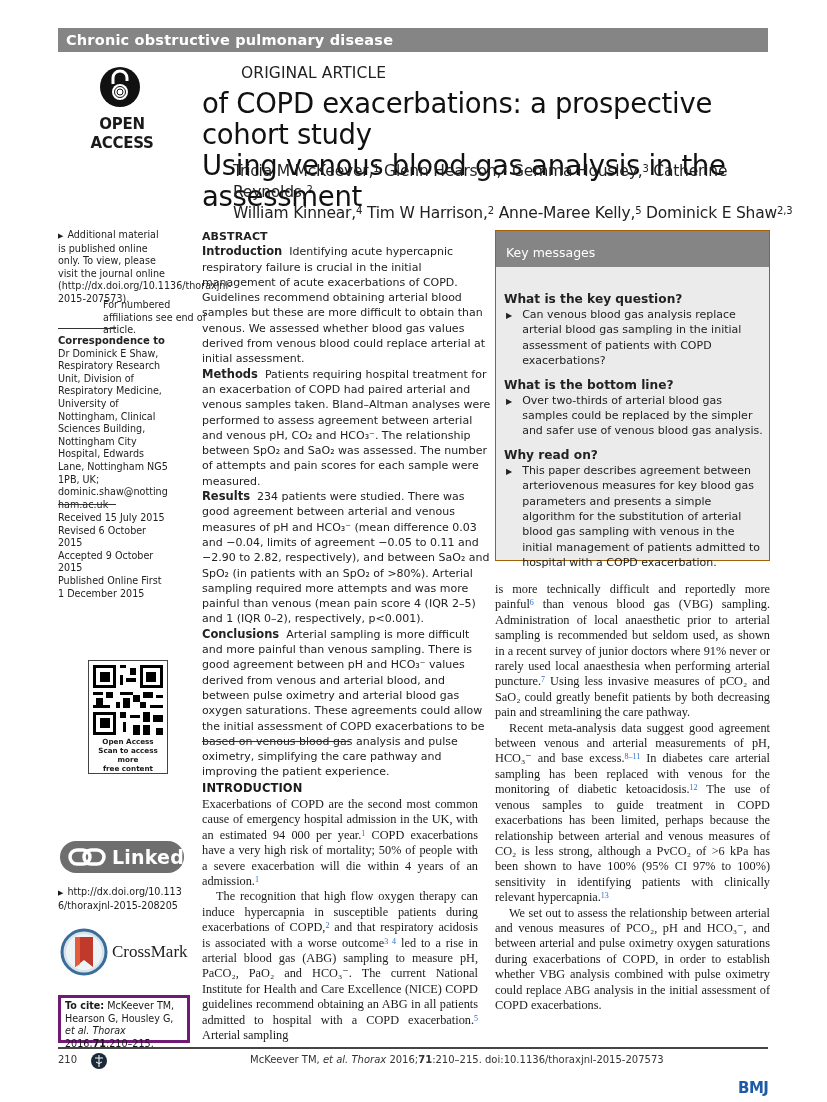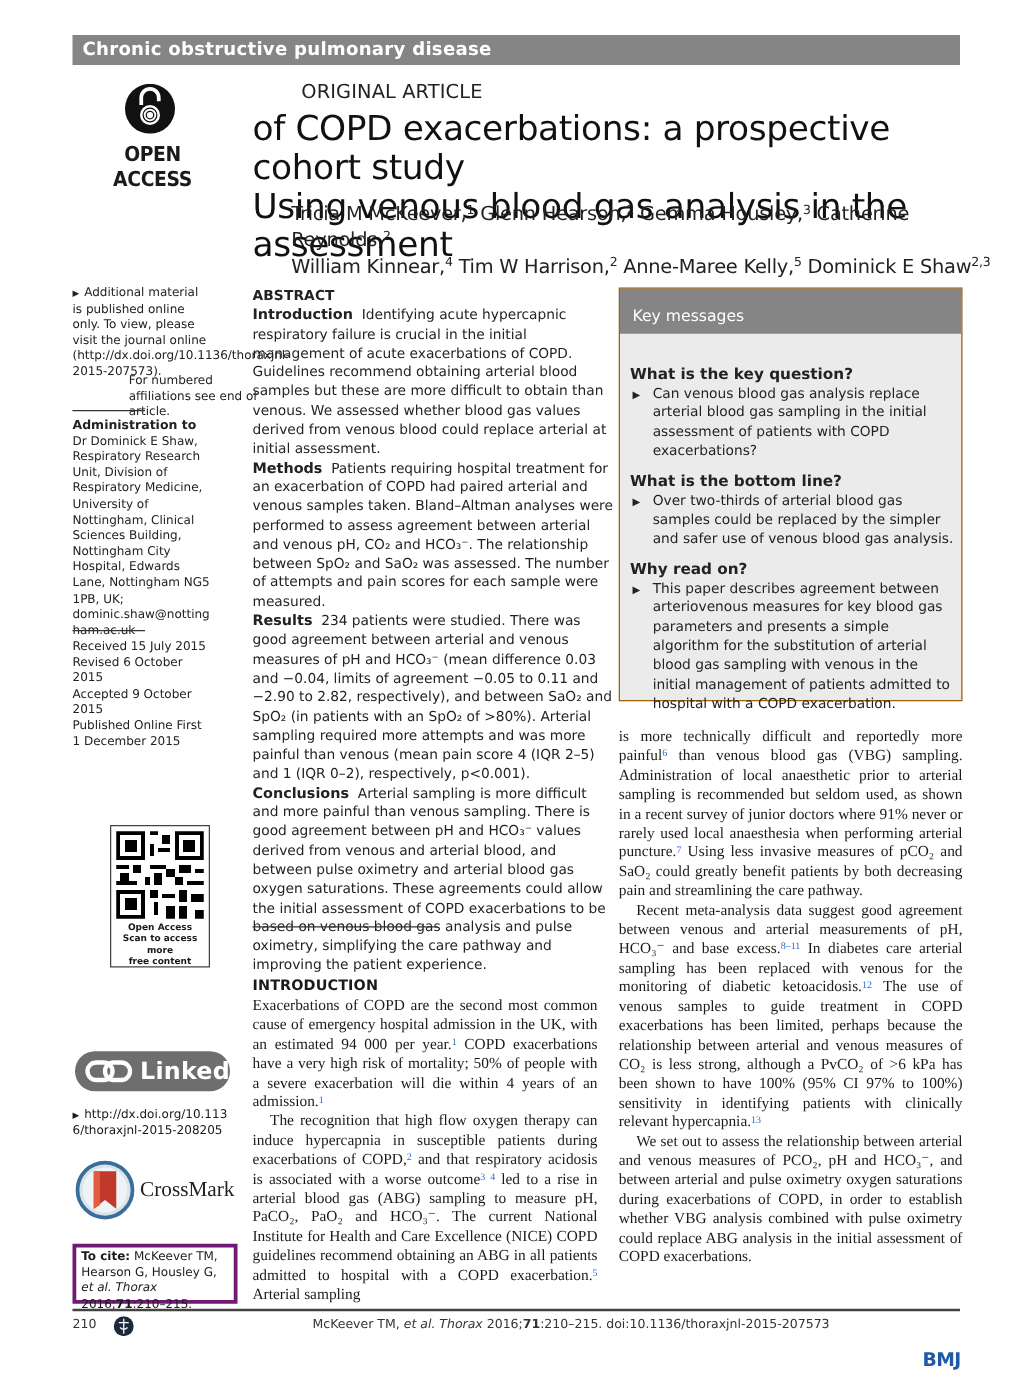--- a/index.html
+++ b/index.html
@@ -106,21 +106,21 @@
     <span>Dominick E Shaw</span><sup>2,3</sup>
   </div>
 </div>
 
 <div class="abs left-col sans" style="top:229px;">
   <span class="tri">▶</span><span>Additional material is published online only. To view, please visit the journal online (http://dx.doi.org/10.1136/thoraxjnl-2015-207573).</span>
 </div>
 <div class="abs left-col sans" style="top:299px;margin-left:45px;">For numbered affiliations see end of article.</div>
 <div class="abs rule-short" style="top:328px;"></div>
 <div class="abs left-col sans" style="top:335px;">
-  <div class="corr-title">Administration to</div>
+  <div class="corr-title">Correspondence to</div>
   <div style="word-break:break-word;">Dr Dominick E Shaw, Respiratory Research Unit, Division of Respiratory Medicine, University of Nottingham, Clinical Sciences Building, Nottingham City Hospital, Edwards Lane, Nottingham NG5 1PB, UK; dominic.shaw@nottingham.ac.uk</div>
 </div>
 <div class="abs rule-short" style="top:504px;"></div>
 <div class="abs left-col sans" style="top:512px;">
   <div>Received 15 July 2015</div>
   <div>Revised 6 October 2015</div>
   <div>Accepted 9 October 2015</div>
   <div>Published Online First</div>
   <div>1 December 2015</div>
 </div>

